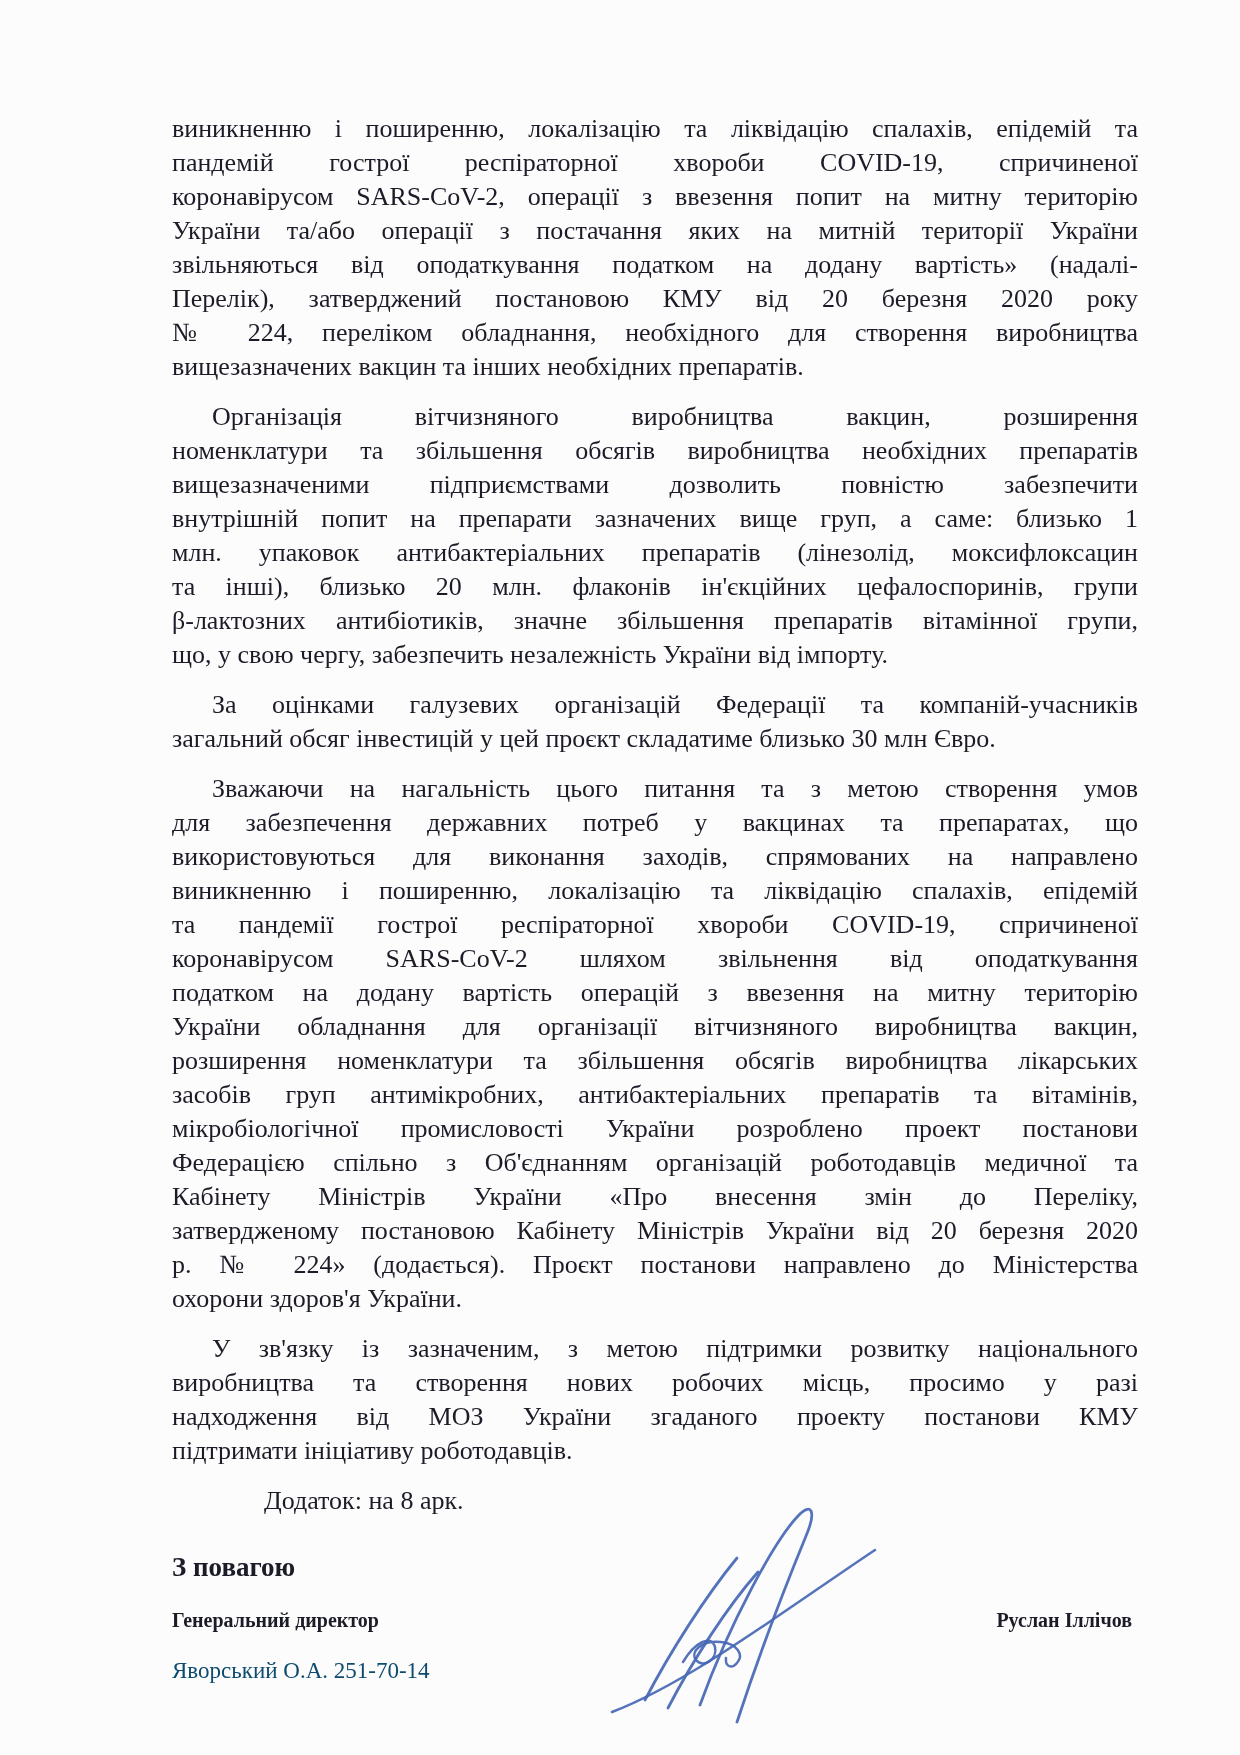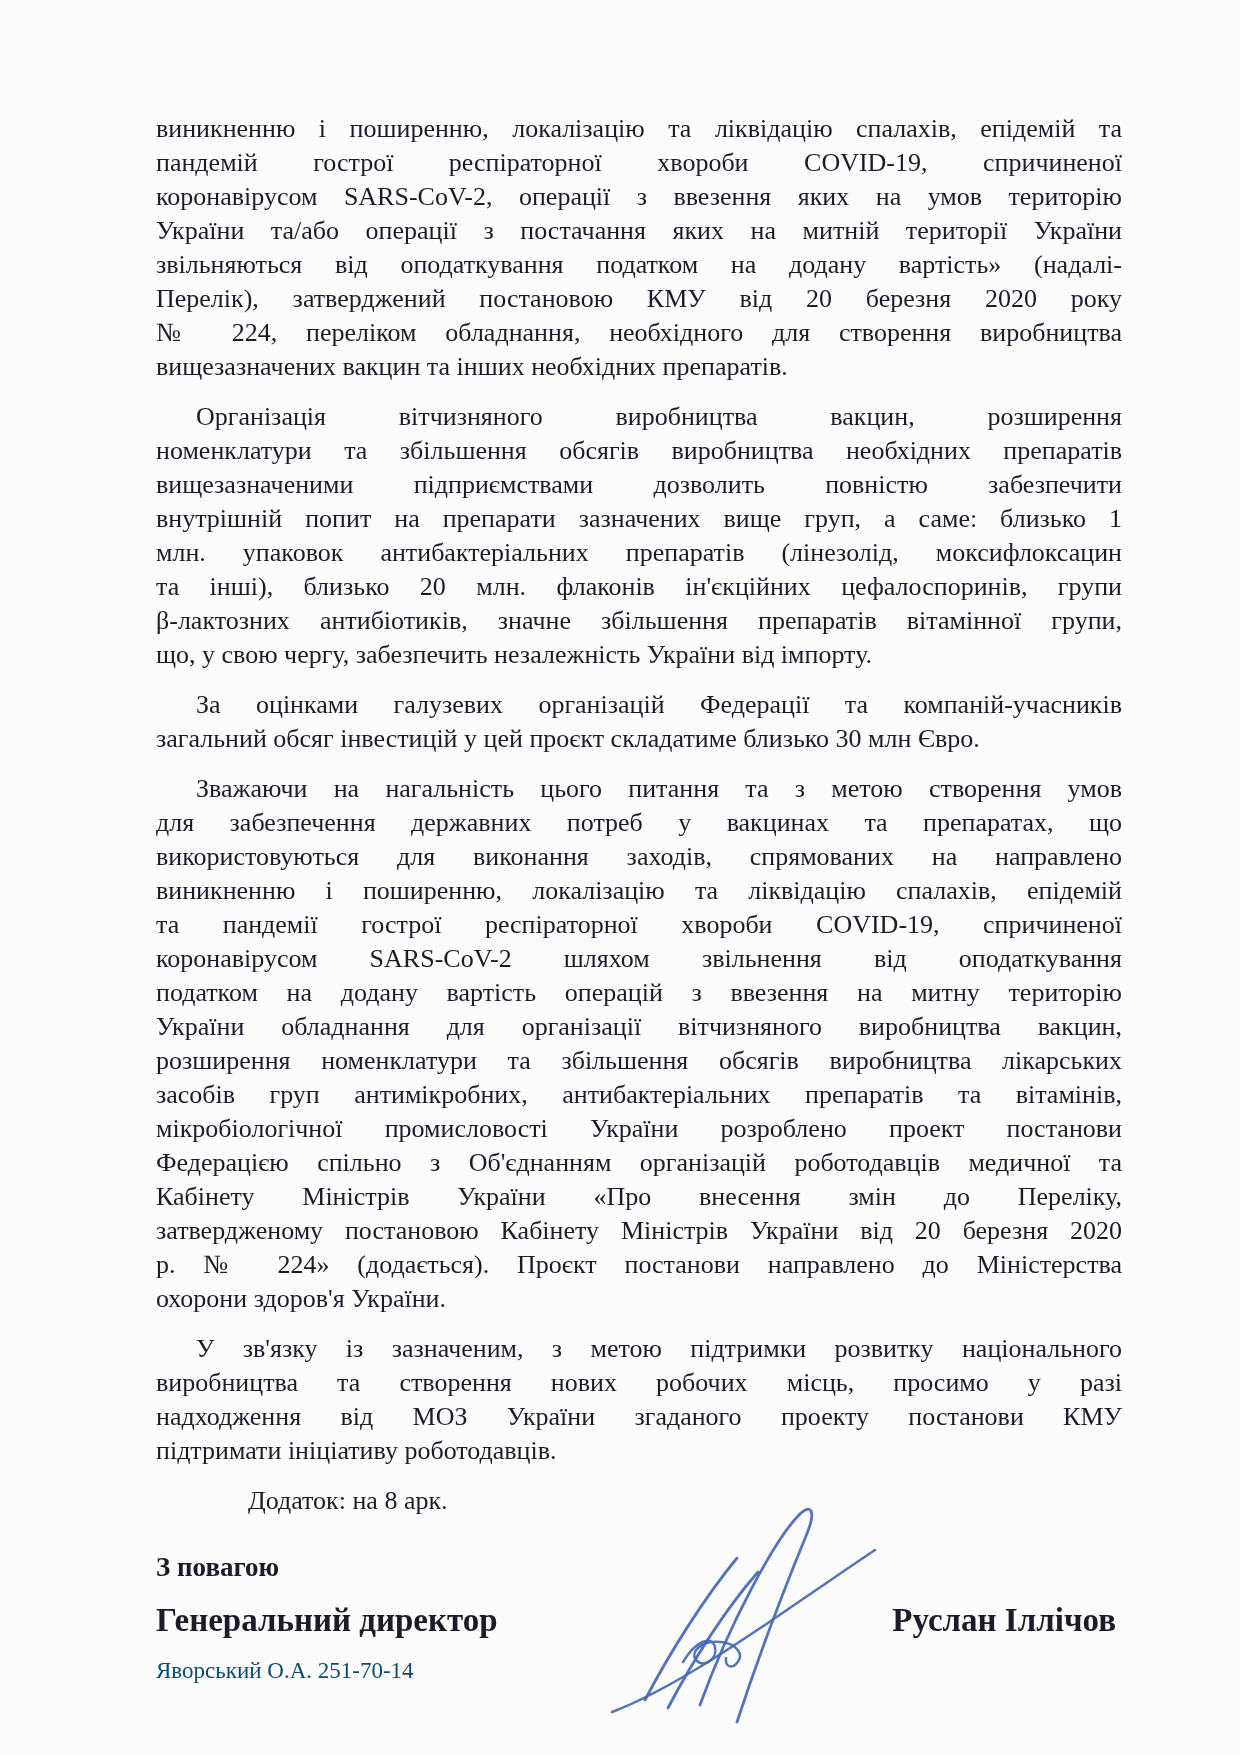--- a/index.html
+++ b/index.html
@@ -5,41 +5,41 @@
   html,body{margin:0;padding:0;background:#ffffff;}
   .page{
     position:relative;
     width:1240px;height:1755px;
     background:#fcfcfc;
     font-family:"Liberation Serif", serif;
     color:#1c1c28;
     overflow:hidden;
   }
   .content{
-    position:absolute;left:156px;top:112px;width:966px;
+    position:absolute;left:172px;top:112px;width:966px;
   }
   .paragraph{margin:0 0 16px 0;}
   .line{
     font-size:26px;line-height:34px;
     text-align:justify;
     text-align-last:justify;
     white-space:normal;
   }
   .line.no-stretch{text-align-last:left;}
   .line.indent{padding-left:40px;}
   .attachment{
     font-size:26px;line-height:34px;
     padding-left:92px;margin-top:6px;
   }
   .closing{
     font-size:27px;line-height:34px;font-weight:bold;margin-top:32px;
   }
   .signer-row{
     display:flex;justify-content:space-between;align-items:baseline;
-    font-size:33px;line-height:34px;font-weight:bold;
+    font-size:20px;line-height:34px;font-weight:bold;
     margin-top:19px;padding-right:6px;
   }
   .executor{
     font-size:23px;line-height:30px;margin-top:19px;color:#0c4a6e;
   }
   .signature{
     position:absolute;left:595px;top:1492px;width:300px;height:245px;
     pointer-events:none;
   }
   .signature path{
@@ -50,21 +50,21 @@
 <body>
 
 <div class="page">
 
   <div class="content">
 
     <div>
         <div class="paragraph">
           <div class="line">виникненню і поширенню, локалізацію та ліквідацію спалахів, епідемій та</div>
           <div class="line">пандемій гострої респіраторної хвороби COVID-19, спричиненої</div>
-          <div class="line">коронавірусом SARS-CoV-2, операції з ввезення яких на умов територію</div>
+          <div class="line">коронавірусом SARS-CoV-2, операції з ввезення попит на митну територію</div>
           <div class="line">України та/або операції з постачання яких на митній території України</div>
           <div class="line">звільняються від оподаткування податком на додану вартість» (надалі-</div>
           <div class="line">Перелік), затверджений постановою КМУ від 20 березня 2020 року</div>
           <div class="line">№ 224, переліком обладнання, необхідного для створення виробництва</div>
           <div class="line no-stretch">вищезазначених вакцин та інших необхідних препаратів.</div>
         </div>
         <div class="paragraph">
           <div class="line indent">Організація вітчизняного виробництва вакцин, розширення</div>
           <div class="line">номенклатури та збільшення обсягів виробництва необхідних препаратів</div>
           <div class="line">вищезазначеними підприємствами дозволить повністю забезпечити</div>

